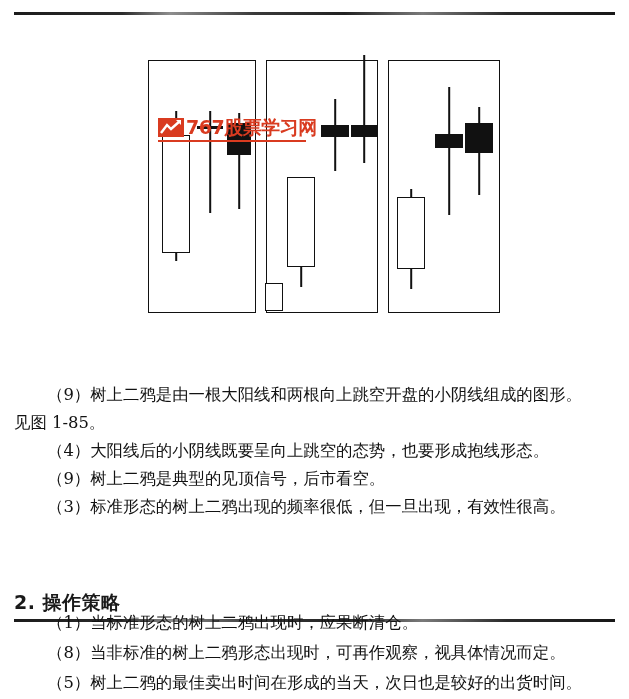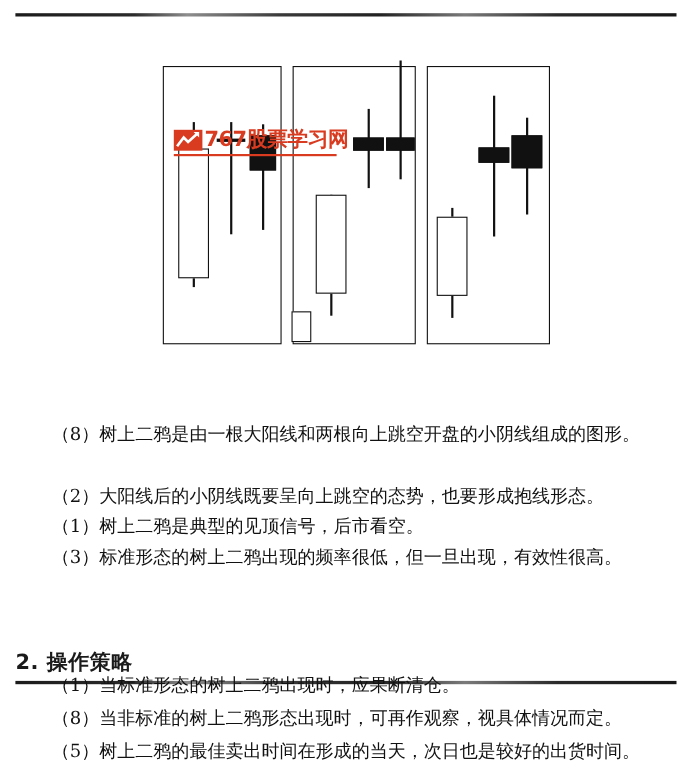--- a/index.html
+++ b/index.html
@@ -251,29 +251,30 @@
         </svg>
       </span>
       <span id="wm-text">767股票学习网</span>
     </div>
     <div id="wm-underline"></div>
   </div>
 
 </div>
 
 <div class="para" style="top:381px;">
-  <span class="indent">（8）树上二鸦是由一根大阳线和两根向上跳空开盘的小阴线组成的图形。</span>
+  <span class="indent">（9）树上二鸦是由一根大阳线和两根向上跳空开盘的小阴线组成的图形。</span>
+  <span class="cont">见图 1-85。</span>
 </div>
 
 <div class="para" style="top:437px;">
-  <span class="indent">（2）大阳线后的小阴线既要呈向上跳空的态势，也要形成抱线形态。</span>
+  <span class="indent">（4）大阳线后的小阴线既要呈向上跳空的态势，也要形成抱线形态。</span>
 </div>
 
 <div class="para" style="top:465px;">
-  <span class="indent">（1）树上二鸦是典型的见顶信号，后市看空。</span>
+  <span class="indent">（9）树上二鸦是典型的见顶信号，后市看空。</span>
 </div>
 
 <div class="para" style="top:493px;">
   <span class="indent">（3）标准形态的树上二鸦出现的频率很低，但一旦出现，有效性很高。</span>
 </div>
 
 <div class="section" id="section-2-heading" style="top:589px;">
   <div class="section-title">2. 操作策略</div>
   <div class="section-rule"></div>
 </div>

